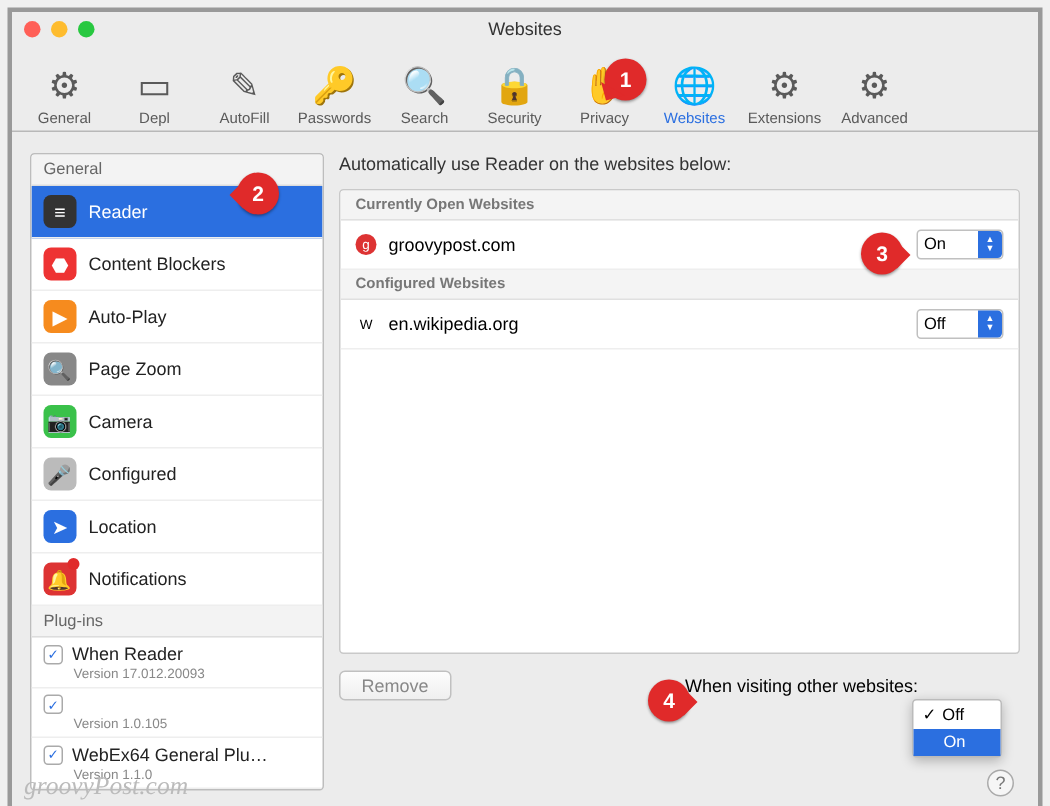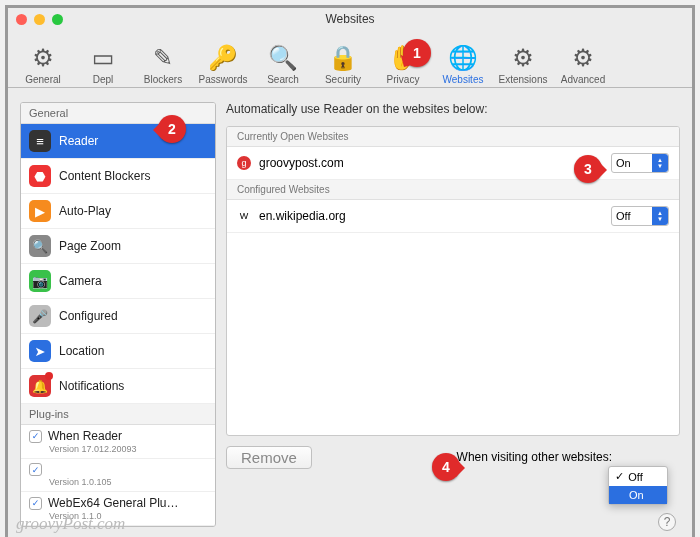--- a/index.html
+++ b/index.html
@@ -23,28 +23,28 @@
 .side-item{display:flex;align-items:center;gap:8px;padding:6px 8px;font-size:12px;color:#222;border-bottom:1px solid #eee;position:relative;}
 .side-item .icon{width:22px;height:22px;border-radius:5px;display:flex;align-items:center;justify-content:center;color:#fff;font-size:13px;}
 .side-item.sel{background:#2b6fe0;color:#fff;}
 .side-item .sub{font-size:9px;color:#888;}
 .plugin{flex-direction:column;align-items:flex-start;gap:1px;padding:4px 8px;}
 .plugin-row{display:flex;align-items:center;gap:6px;width:100%;}
 .cb{width:13px;height:13px;border:1px solid #aaa;border-radius:3px;background:#fff;display:inline-flex;align-items:center;justify-content:center;font-size:9px;color:#2b6fe0;}
 .content{flex:1;position:relative;}
 .content h3{font-size:12px;font-weight:normal;color:#333;margin-bottom:10px;}
 .listbox{border:1px solid #c9c9c9;background:#fff;border-radius:3px;height:310px;overflow:hidden;}
-.list-h{background:#f4f4f4;padding:4px 10px;font-size:10px;color:#777;border-bottom:1px solid #e0e0e0;font-weight:normal;}
+.list-h{background:#f4f4f4;padding:4px 10px;font-size:10px;color:#777;border-bottom:1px solid #e0e0e0;font-weight:bold;}
 .row{display:flex;align-items:center;justify-content:space-between;padding:6px 10px;font-size:12px;border-bottom:1px solid #eee;}
 .row .site{display:flex;align-items:center;gap:8px;}
 .site-icon{width:14px;height:14px;border-radius:50%;display:inline-flex;align-items:center;justify-content:center;font-size:9px;}
 .sel-ctrl{width:58px;height:20px;border:1px solid #c0c0c0;border-radius:3px;display:flex;align-items:center;font-size:11px;padding:0 4px;background:#fff;position:relative;}
 .sel-ctrl .arrows{position:absolute;right:0;top:0;bottom:0;width:16px;background:#2b6fe0;border-radius:0 3px 3px 0;display:flex;flex-direction:column;align-items:center;justify-content:center;color:#fff;font-size:6px;}
 .bottom{display:flex;align-items:center;justify-content:flex-end;gap:8px;margin-top:14px;font-size:12px;}
-.btn{border:1px solid #c0c0c0;background:linear-gradient(#fdfdfd,#efefef);padding:2px 14px;border-radius:4px;font-size:15px;color:#888;}
+.btn{border:1px solid #c0c0c0;background:linear-gradient(#fdfdfd,#efefef);padding:2px 14px;border-radius:4px;font-size:12px;color:#888;}
 .watermark{position:absolute;left:8px;bottom:5px;font-size:17px;color:#bbb;font-style:italic;font-family:Georgia,serif;}
 .help{position:absolute;right:16px;bottom:8px;width:18px;height:18px;border:1px solid #aaa;border-radius:50%;display:flex;align-items:center;justify-content:center;font-size:12px;color:#777;background:#f6f6f6;}
 .callout{position:absolute;background:#e02a2a;color:#fff;width:28px;height:28px;border-radius:50%;display:flex;align-items:center;justify-content:center;font-size:14px;font-weight:bold;box-shadow:0 1px 2px rgba(0,0,0,.4);}
 .callout::before{content:"";position:absolute;border:9px solid transparent;}
 .c1{top:31px;left:395px;}
 .c1::before{border-top-color:#e02a2a;bottom:-9px;left:-8px;transform:rotate(30deg);}
 .c2{top:107px;left:150px;}
 .c2::before{border-right-color:#e02a2a;left:-14px;top:6px;}
 .c3{top:147px;left:566px;}
 .c3::before{border-left-color:#e02a2a;right:-14px;top:6px;}
@@ -72,21 +72,21 @@
     <div class="tbitem">
         <span class="ic">⚙</span>
         <span class="lbl">General</span>
       </div>
     <div class="tbitem">
         <span class="ic">▭</span>
         <span class="lbl">Depl</span>
       </div>
     <div class="tbitem">
         <span class="ic">✎</span>
-        <span class="lbl">Blockers</span>
+        <span class="lbl">AutoFill</span>
       </div>
     <div class="tbitem">
         <span class="ic">🔑</span>
         <span class="lbl">Passwords</span>
       </div>
     <div class="tbitem">
         <span class="ic">🔍</span>
         <span class="lbl">Search</span>
       </div>
     <div class="tbitem">

